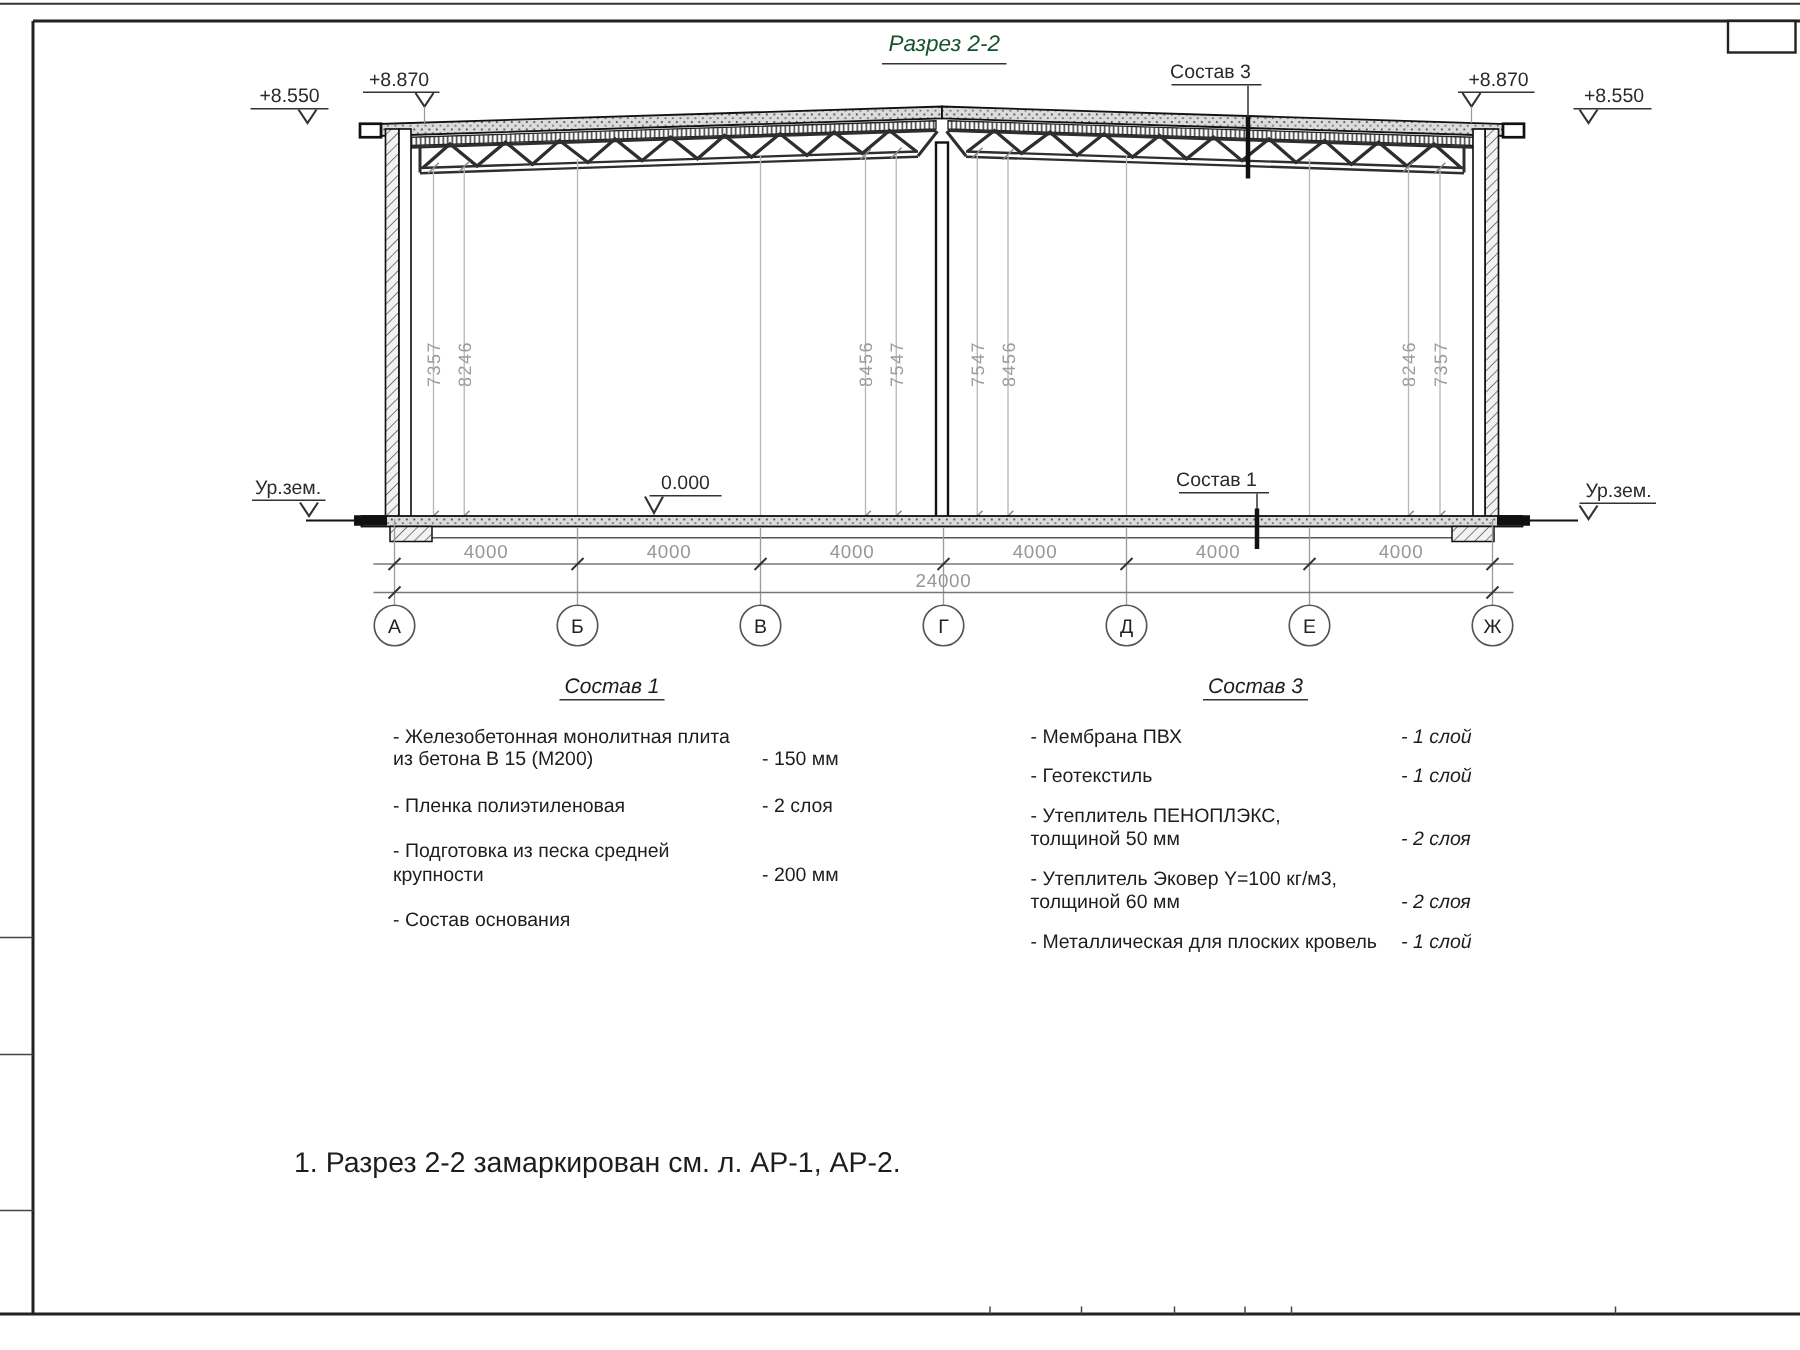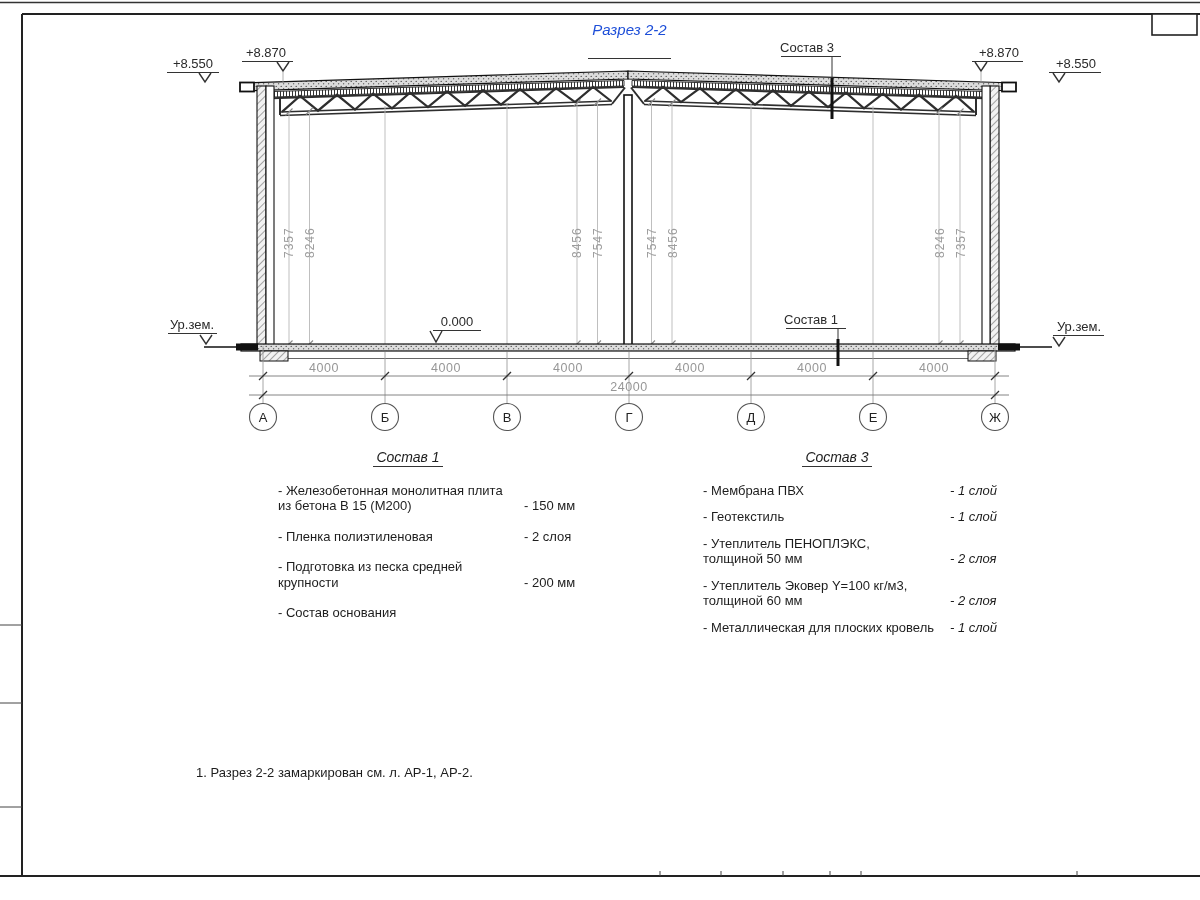--- a/index.html
+++ b/index.html
@@ -1,31 +1,31 @@
 <!DOCTYPE html>
 <html><head>
 <meta charset="utf-8">
 <style>
   html,body{margin:0;padding:0;background:#fff;}
   #sheet{position:relative;width:1200px;height:900px;background:#ffffff;overflow:hidden;
          font-family:"Liberation Sans",sans-serif;color:#222;}
   #drawing{position:absolute;left:0;top:0;}
   .abs{position:absolute;}
-  .sec-title{font-style:italic;font-size:15px;color:#1d4ed8;border-bottom:1.2px solid #333;padding:0 4px 20px 4px;}
+  .sec-title{font-style:italic;font-size:15px;color:#14532d;border-bottom:1.2px solid #333;padding:0 4px 4px 4px;}
   .comp{position:absolute;font-size:13px;line-height:15.5px;color:#1d1d1d;}
   .comp-title{font-style:italic;font-size:14px;text-align:center;margin-bottom:17px;}
   .comp-title span{border-bottom:1.1px solid #333;padding:0 3px 1px 3px;}
-  .comp-item{position:relative;display:flex;align-items:flex-start;margin-left:16px;}
+  .comp-item{position:relative;display:flex;align-items:flex-start;}
   .comp-name{white-space:pre-line;max-width:232px;}
   .comp-val{position:absolute;bottom:0;white-space:nowrap;}
   .c1 .comp-item{margin-bottom:15px;}
   .c3 .comp-item{margin-bottom:11px;}
   .c1 .comp-val{left:246px;}
   .c3 .comp-val{left:247px;font-style:italic;}
-  .note{font-size:13px;color:#1d1d1d;}
+  .note{font-size:19px;color:#1d1d1d;}
   svg text{font-family:"Liberation Sans",sans-serif;}
   .lvl{font-size:13px;fill:#2a2a2a;}
   .dimtxt{font-size:12.5px;fill:#979797;letter-spacing:.5px;}
   .vdim{font-size:12px;fill:#9d9d9d;letter-spacing:1px;}
   .axis{font-size:13px;fill:#222;}
 </style>
 </head>
 <body>
 
 <div id="sheet">

